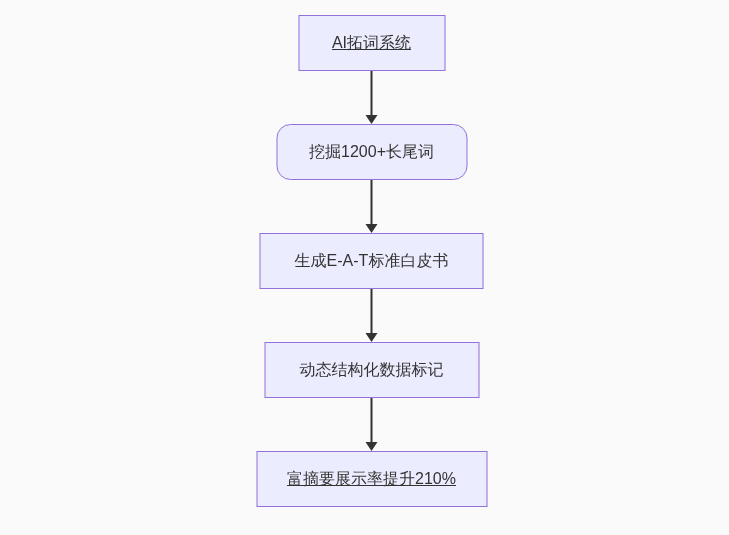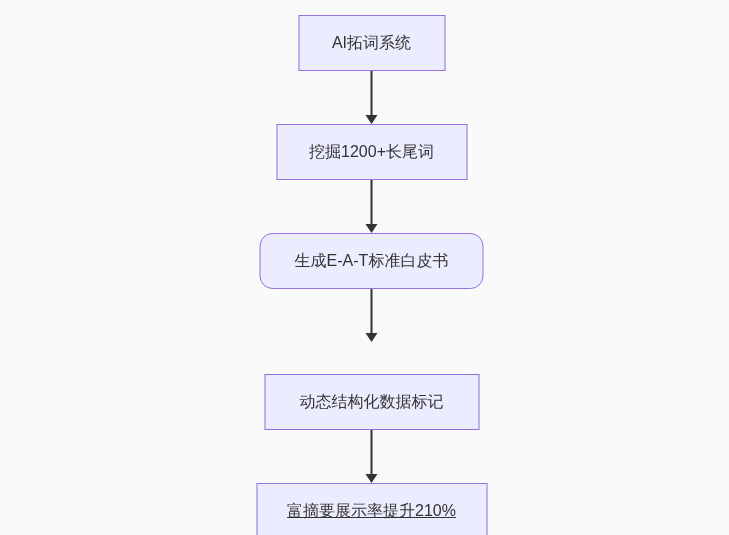--- a/index.html
+++ b/index.html
@@ -32,24 +32,24 @@
     align-items: center;
     justify-content: center;
     background: #ECECFF;
     border: 1px solid #9370DB;
     color: #333333;
     font-size: 16px;
     white-space: nowrap;
     padding: 0 20px;
   }
   
-  .node.n0 { min-width: 147px; }
-  .node.n1 { min-width: 191px; }
-  .node.n2 { min-width: 224px; border-radius: 13px; }
-  .node.n3 { min-width: 215px; margin-top: 32px; }
+  .node.n0 { min-width: 147px; text-decoration: underline; }
+  .node.n1 { min-width: 191px; border-radius: 14px; }
+  .node.n2 { min-width: 224px; }
+  .node.n3 { min-width: 215px; }
   .node.n4 { min-width: 231px; text-decoration: underline; }
   .edge {
     height: 53px;
     display: flex;
     flex-direction: column;
     align-items: center;
     justify-content: flex-start;
   }
   .edge .line {
     width: 2px;

